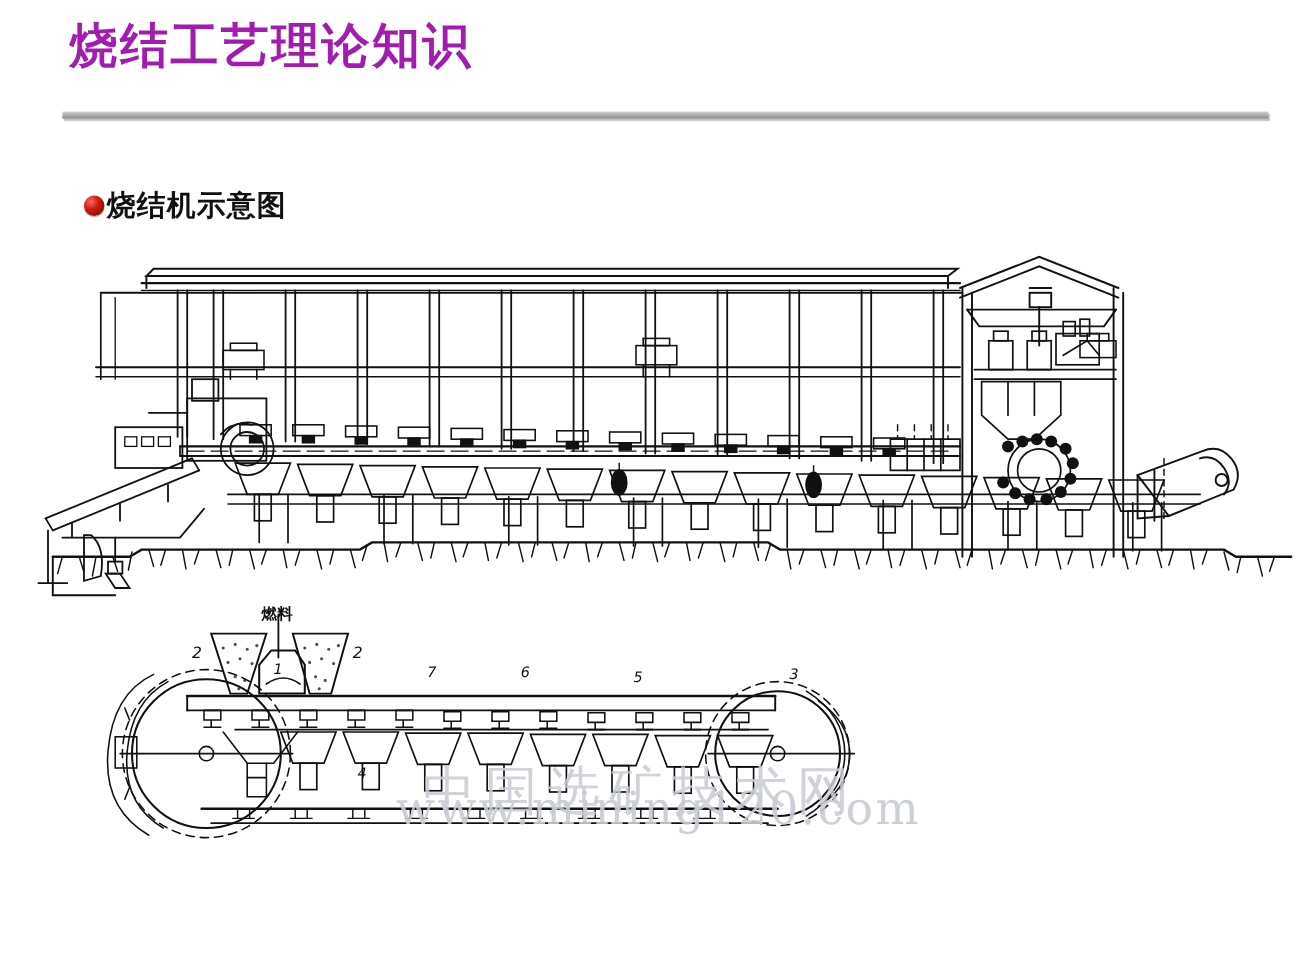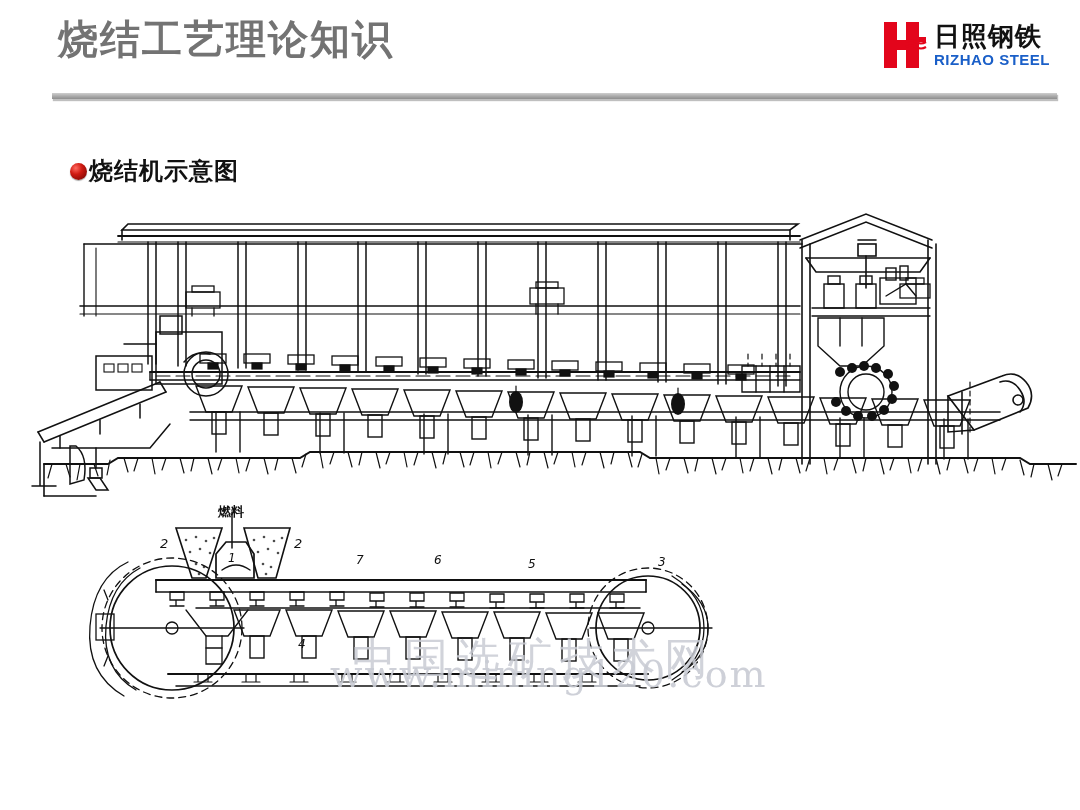--- a/index.html
+++ b/index.html
@@ -9,21 +9,21 @@
     font-family:"Liberation Sans","DejaVu Sans",sans-serif;
     background:#ffffff;
   }
   .slide{position:absolute;inset:0;background:#fff;}
 
   
   .slide-title{
     position:absolute;left:58px;top:16px;
     font-family:"DejaVu Serif","Liberation Serif",serif;
     font-size:40px;line-height:1.15;font-weight:700;
-    color:#737373;letter-spacing:2px;white-space:nowrap;
+    color:#a21caf;letter-spacing:2px;white-space:nowrap;
   }
   .logo-box{
     position:absolute;right:16px;top:14px;
     width:182px;height:62px;
     display:flex;align-items:center;gap:6px;
   }
   .logo-h{
     position:relative;width:46px;height:50px;flex:0 0 46px;
   }
   .logo-h svg{display:block;}
@@ -72,33 +72,20 @@
   }
   .lbl{font-family:"DejaVu Sans","Liberation Sans",sans-serif;}
 </style>
 </head>
 <body>
 
 <div class="slide">
 
   <div class="slide-title">烧结工艺理论知识</div>
 
-  <div class="logo-box">
-    <div class="logo-h">
-      <svg viewBox="0 0 46 50" width="46" height="50" aria-hidden="true">
-        <path d="M2 2 H15 V20 H24 V2 H37 V17 H44 V22 H37 V48 H24 V30 H15 V48 H2 Z" fill="#e3051b"></path>
-        <path d="M24 22 q5 -3 10 0 q5 3 10 0" stroke="#e3051b" stroke-width="2.2" fill="none"></path>
-        <path d="M24 27 q5 -3 10 0 q5 3 10 0" stroke="#e3051b" stroke-width="2.2" fill="none"></path>
-      </svg>
-    </div>
-    <div class="logo-words">
-      <div class="logo-cn">日照钢铁</div>
-      <div class="logo-en">RIZHAO STEEL</div>
-    </div>
-  </div>
 
   <div class="header-rule"></div>
 
   <div class="bullet-row">
     <span class="bullet-dot"></span>
     <span class="bullet-text">烧结机示意图</span>
   </div>
 
   <div class="figure">
   <svg viewBox="0 0 1080 530" xmlns="http://www.w3.org/2000/svg">

